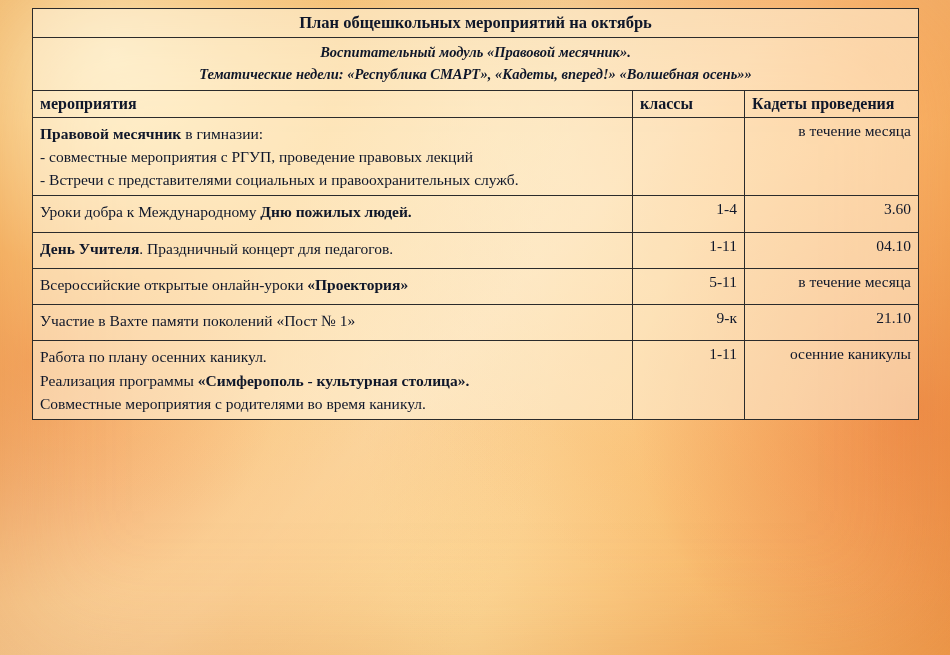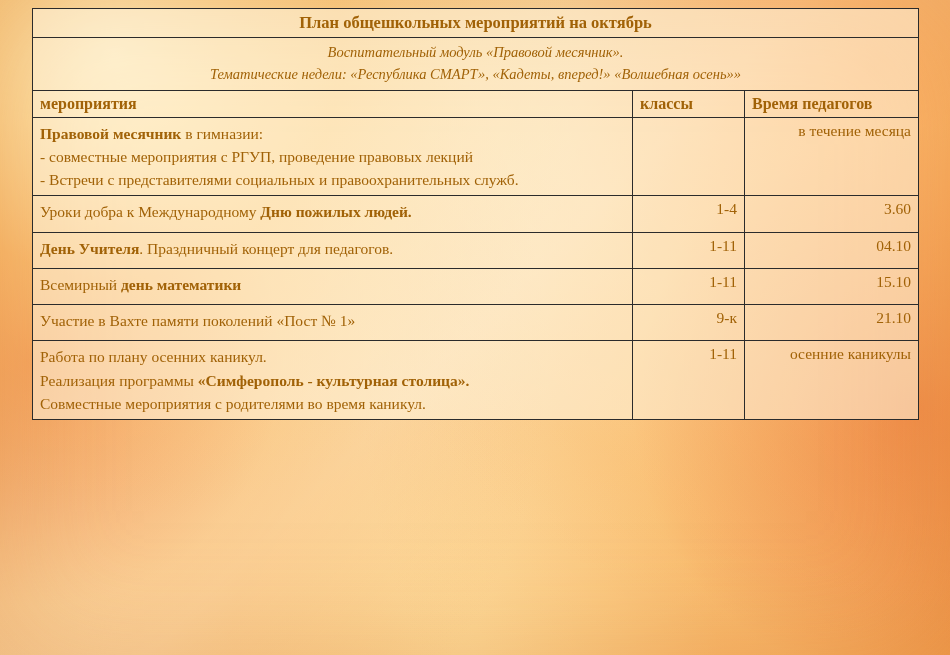--- a/index.html
+++ b/index.html
@@ -36,39 +36,39 @@
 
   
   #doc {
     position: absolute;
     left: 32px;
     top: 8px;
     width: 886px;
     border-collapse: collapse;
     table-layout: fixed;
     font-size: 15.5px;
-    color: #a16207;
+    color: #0f172a;
   }
   #doc td, #doc th {
     border: 1px solid #2b2b2b;
     padding: 4px 7px;
     vertical-align: top;
     background: rgba(255,246,224,0.55);
   }
   .title-row td {
     text-align: center;
     font-weight: bold;
     font-size: 16.5px;
     padding: 6px 8px;
     background: rgba(255,243,213,0.62);
   }
   .subtitle-row td {
     text-align: center;
     font-style: italic;
-    font-weight: normal;
+    font-weight: bold;
     font-size: 14.5px;
     line-height: 1.45;
     padding: 5px 8px 7px 8px;
     background: rgba(255,243,213,0.55);
   }
   .head-row td {
     text-align: left;
     font-weight: bold;
     font-size: 16px;
     padding: 5px 8px;
@@ -105,21 +105,21 @@
     </tr>
     <tr class="subtitle-row">
       <td colspan="3">
         <span class="ln">Воспитательный модуль «Правовой месячник».</span>
         <span class="ln">Тематические недели: «Республика СМАРТ», «Кадеты, вперед!» «Волшебная осень»»</span>
       </td>
     </tr>
     <tr class="head-row">
       <td>мероприятия</td>
       <td>классы</td>
-      <td>Время педагогов</td>
+      <td>Кадеты проведения</td>
     </tr>
   <tr>
         <td class="c-event">
           <span class="ln"><span class="b">Правовой месячник</span><span> в гимназии:</span></span>
           <span class="ln"><span>- совместные мероприятия с РГУП, проведение правовых лекций</span></span>
           <span class="ln"><span> - Встречи с представителями социальных и правоохранительных служб.</span></span>
         </td>
         <td class="c-class"></td>
         <td class="c-date">в течение месяца</td>
       </tr>
@@ -134,25 +134,25 @@
       <tr>
         <td class="c-event">
           <span class="ln"><span class="b">День Учителя</span><span>. Праздничный концерт для педагогов.</span></span>
           <div class="spacer-sm"></div>
         </td>
         <td class="c-class">1-11</td>
         <td class="c-date">04.10</td>
       </tr>
       <tr>
         <td class="c-event">
-          <span class="ln"><span>Всемирный </span><span class="b">день математики</span></span>
+          <span class="ln"><span>Всероссийские открытые онлайн-уроки </span><span class="b">«Проектория»</span></span>
           <div class="spacer-sm"></div>
         </td>
-        <td class="c-class">1-11</td>
-        <td class="c-date">15.10</td>
+        <td class="c-class">5-11</td>
+        <td class="c-date">в течение месяца</td>
       </tr>
       <tr>
         <td class="c-event">
           <span class="ln"><span>Участие в Вахте памяти поколений «Пост № 1»</span></span>
           <div class="spacer-sm"></div>
         </td>
         <td class="c-class">9-к</td>
         <td class="c-date">21.10</td>
       </tr>
       <tr>

